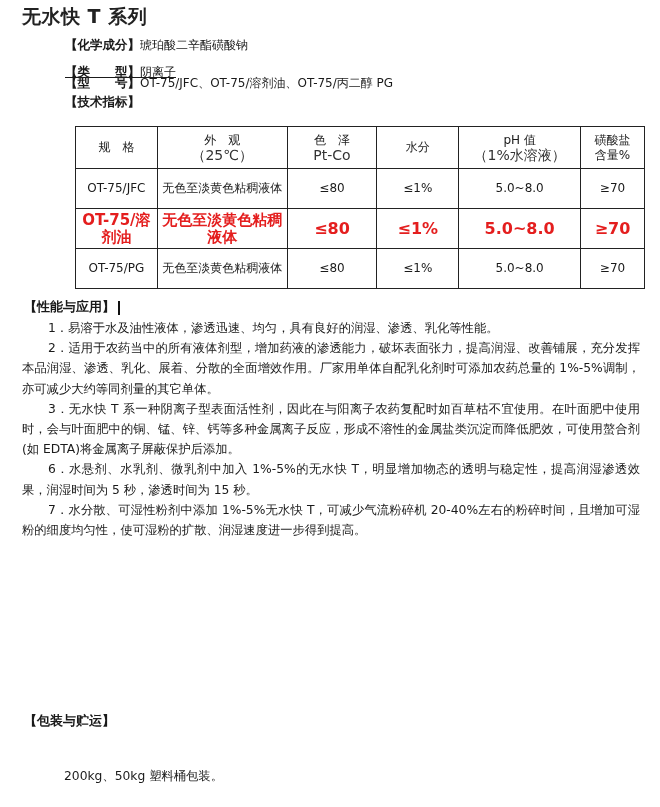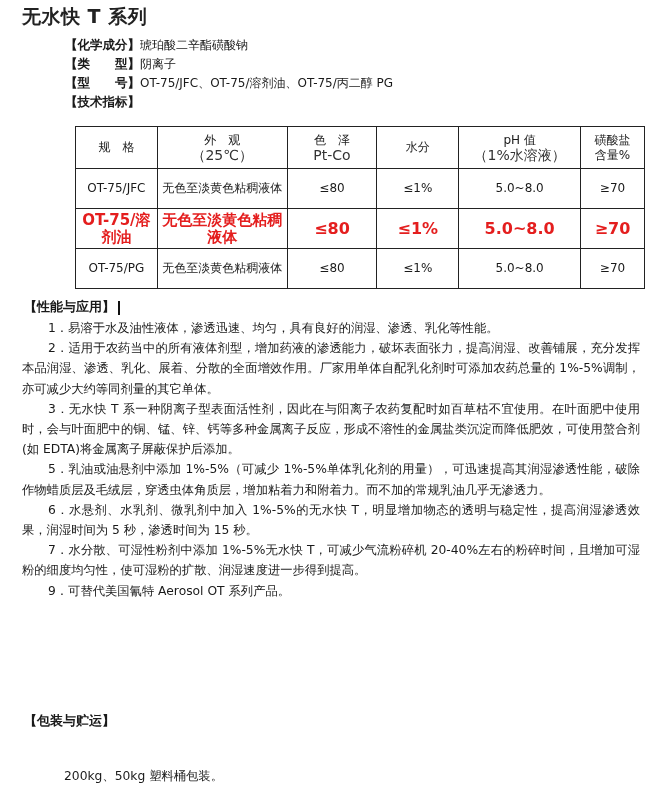--- a/index.html
+++ b/index.html
@@ -23,21 +23,21 @@
   .pack { position: absolute; left: 64px; font-size: 12.3px; line-height: 20px; }
 </style>
 </head>
 <body>
 
 <div class="title">无水快 T 系列</div>
 
 <div class="meta-line" style="top:36px;">
   <span class="meta-key">【化学成分】</span><span class="meta-val">琥珀酸二辛酯磺酸钠</span>
 </div>
-<div class="meta-line" style="top:55px;">
+<div class="meta-line" style="top:63px;text-decoration:underline;">
   <span class="meta-key">【类　　型】</span><span class="meta-val">阴离子</span>
 </div>
 <div class="meta-line" style="top:74px;">
   <span class="meta-key">【型　　号】</span><span class="meta-val">OT-75/JFC、OT-75/溶剂油、OT-75/丙二醇 PG</span>
 </div>
 <div class="meta-line" style="top:93px;">
   <span class="meta-key">【技术指标】</span>
 </div>
 
 <table class="spec">
@@ -102,23 +102,21 @@
   </table>
 
 <div class="section-head" style="top:298px;">
   <span>【性能与应用】</span><span class="cursor"></span>
 </div>
 
 <div class="body-text" style="top:318px;">
   <p class="para">1．易溶于水及油性液体，渗透迅速、均匀，具有良好的润湿、渗透、乳化等性能。</p>
   <p class="para">2．适用于农药当中的所有液体剂型，增加药液的渗透能力，破坏表面张力，提高润湿、改善铺展，充分发挥本品润湿、渗透、乳化、展着、分散的全面增效作用。厂家用单体自配乳化剂时可添加农药总量的 1%-5%调制，亦可减少大约等同剂量的其它单体。</p>
   <p class="para">3．无水快 T 系一种阴离子型表面活性剂，因此在与阳离子农药复配时如百草枯不宜使用。在叶面肥中使用时，会与叶面肥中的铜、锰、锌、钙等多种金属离子反应，形成不溶性的金属盐类沉淀而降低肥效，可使用螯合剂(如 EDTA)将金属离子屏蔽保护后添加。</p>
-  <p class="para">5．乳油或油悬剂中添加 1%-5%（可减少 1%-5%单体乳化剂的用量），可迅速提高其润湿渗透性能，破除作物蜡质层及毛绒层，穿透虫体角质层，增加粘着力和附着力。而不加的常规乳油几乎无渗透力。</p>
   <p class="para">6．水悬剂、水乳剂、微乳剂中加入 1%-5%的无水快 T，明显增加物态的透明与稳定性，提高润湿渗透效果，润湿时间为 5 秒，渗透时间为 15 秒。</p>
   <p class="para">7．水分散、可湿性粉剂中添加 1%-5%无水快 T，可减少气流粉碎机 20-40%左右的粉碎时间，且增加可湿粉的细度均匀性，使可湿粉的扩散、润湿速度进一步得到提高。</p>
-  <p class="para">9．可替代美国氰特 Aerosol OT 系列产品。</p>
 </div>
 
 <div class="section-head" style="top:712px;">【包装与贮运】</div>
 
 <div class="pack" style="top:766px;">
   <div>200kg、50kg 塑料桶包装。</div>
 </div>
 
 </body></html>

